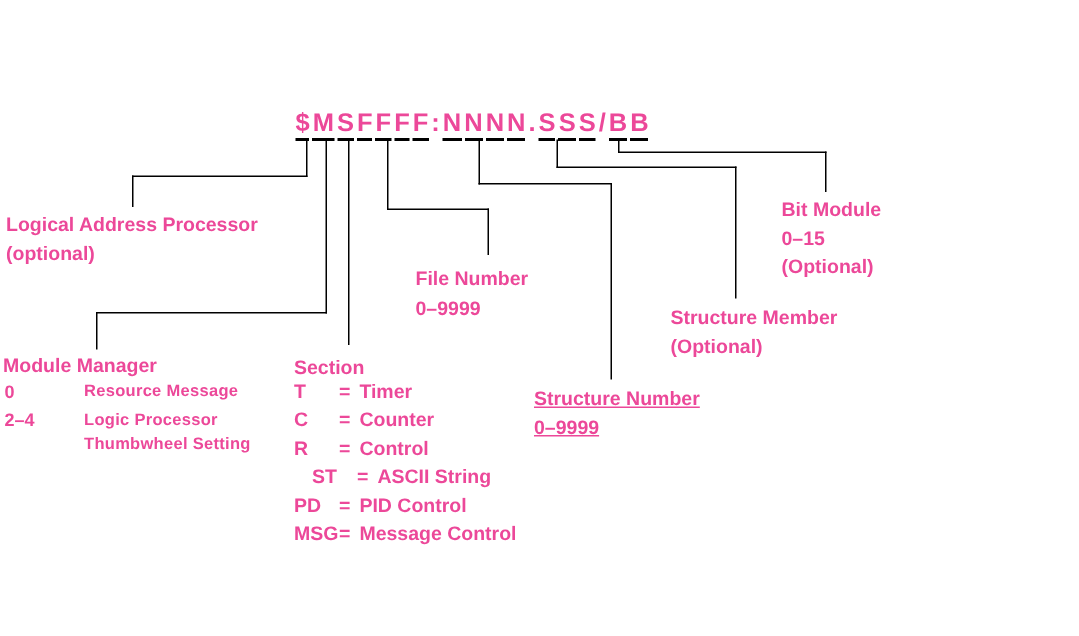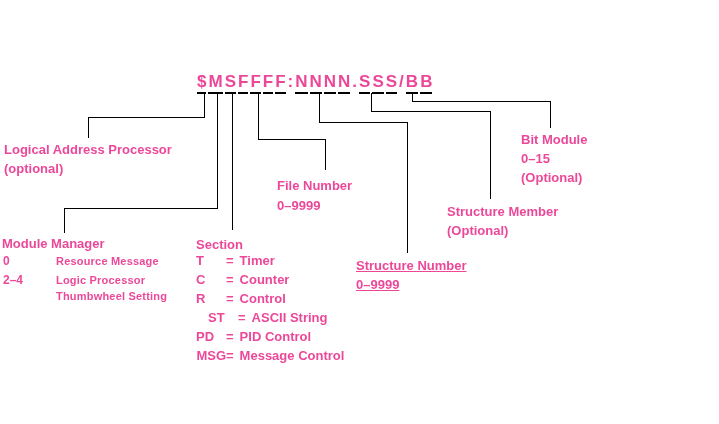--- a/index.html
+++ b/index.html
@@ -117,18 +117,18 @@
   </div>
   <div class="secrow" style="left:196px;top:291px;">
     <span class="k">R</span><span class="eq">=</span><span>Control</span>
   </div>
   <div class="secrow" style="left:196px;top:310px;margin-left:12px;">
     <span class="k">ST</span><span class="eq">=</span><span>ASCII String</span>
   </div>
   <div class="secrow" style="left:196px;top:329px;">
     <span class="k">PD</span><span class="eq">=</span><span>PID Control</span>
   </div>
-  <div class="secrow" style="left:196px;top:348px;text-align:right;">
+  <div class="secrow" style="left:196px;top:348px;">
     <span class="k">MSG</span><span class="eq">=</span><span>Message Control</span>
   </div>
 
 
 </div>
 
 </body></html>

